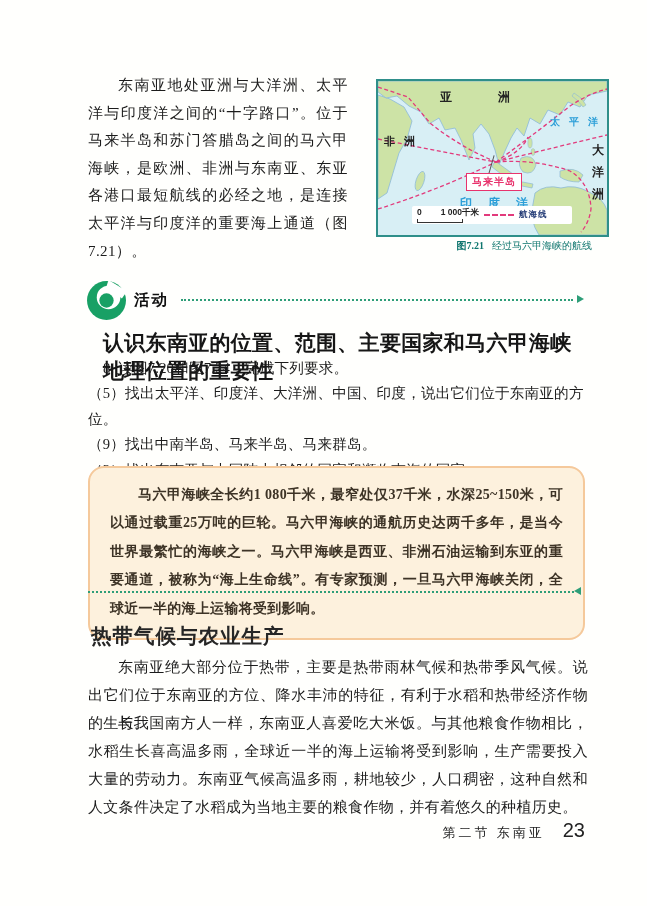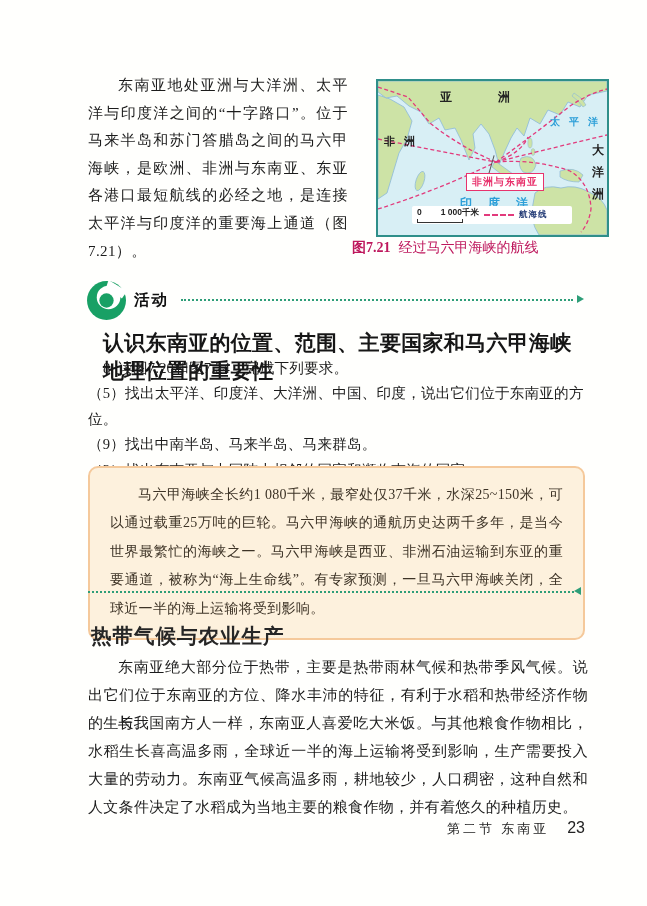--- a/index.html
+++ b/index.html
@@ -29,59 +29,59 @@
           background:#555;transform:rotate(16deg);}
   .scalebox{position:absolute;left:34px;top:125px;width:150px;height:18px;background:#fff;
             border-radius:2px;display:flex;align-items:center;gap:5px;padding:0 5px;
             font-family:"Liberation Sans",sans-serif;font-size:8.5px;}
   .scale-ruler{display:flex;flex-direction:column;width:62px;}
   .scale-nums{display:flex;justify-content:space-between;font-weight:bold;color:#222;}
   .scale-line{height:3px;border-bottom:1px solid #333;border-left:1px solid #333;
               border-right:1px solid #333;width:44px;}
   .dash-sample{width:30px;height:0;border-top:2px dashed #e23a7c;}
   .legend-route{font-weight:bold;color:#223a75;letter-spacing:1px;}
-  .fig-caption{left:352px;top:239px;width:240px;font-size:14px;color:#be185d;}
+  .fig-caption{left:352px;top:239px;width:240px;font-size:10px;color:#0f766e;text-align:right;}
   .fig-caption .cid{font-weight:bold;margin-right:8px;}
 
   
   .act-icon{left:86px;top:280px;width:41px;height:41px;}
   .act-label{left:134px;top:290px;font-family:Liberation Serif, serif;
              font-weight:bold;font-size:15.5px;color:#111;letter-spacing:2px;}
   .dotrule{height:0;border-top:2.4px dotted #2e9e78;}
   .rule-top{left:181px;top:299px;width:392px;}
   .arrow{width:0;height:0;position:absolute;}
   .arrow-r{left:577px;top:295px;border-left:7px solid #2e9e78;
            border-top:4.5px solid transparent;border-bottom:4.5px solid transparent;}
   .act-title{left:103px;top:329px;width:482px;font-family:"Liberation Sans",sans-serif;
              font-weight:bold;font-size:21px;color:#161616;letter-spacing:.3px;}
   .act-items{left:88px;top:356px;width:500px;font-size:14.6px;}
   .act-items .item{line-height:25.4px;letter-spacing:.2px;}
   .act-items .item.num{padding-left:15px;}
 
   
   .reading-box{left:88px;top:466px;width:497px;box-sizing:border-box;
-               background:#fdf1dd;border:2.5px solid #f5c99b;border-radius:10px;
+               background:#fdf1dd;border:2.5px solid #f5c99b;border-radius:16px;
                padding:13px 20px 15px 20px;font-size:14px;line-height:28.4px;
-               text-indent:2em;color:#3d3326;letter-spacing:.3px;text-align:justify;}
+               text-indent:2em;color:#3d3326;letter-spacing:.3px;text-align:justify;font-weight:bold;}
   .rule-bottom{left:88px;top:591px;width:486px;}
   .arrow-l{left:574px;top:587px;border-right:7px solid #2e9e78;
            border-top:4.5px solid transparent;border-bottom:4.5px solid transparent;}
 
   
   .sec-heading{left:87px;top:618px;font-family:"Liberation Sans",sans-serif;
                font-weight:bold;font-size:20.5px;color:#262626;letter-spacing:1px;margin:4px;}
   .body-p{width:500px;font-size:15px;line-height:28px;text-indent:2em;
           letter-spacing:.3px;text-align:justify;margin:0;}
   .p1{left:88px;top:653px;}
   .p2{left:88px;top:709px;}
 
   
   .footer{left:88px;top:819px;width:497px;text-align:right;color:#222;}
   .sec-name{font-size:13px;letter-spacing:3px;}
-  .pg-num{font-size:16px;margin-left:18px;font-family:"Liberation Sans",sans-serif;}
+  .pg-num{font-size:20px;margin-left:18px;font-family:"Liberation Sans",sans-serif;}
 </style>
 </head>
 <body>
 
 <div class="abs intro">东南亚地处亚洲与大洋洲、太平洋与印度洋之间的“十字路口”。位于马来半岛和苏门答腊岛之间的马六甲海峡，是欧洲、非洲与东南亚、东亚各港口最短航线的必经之地，是连接太平洋与印度洋的重要海上通道（图7.21）。</div>
 
 <div class="abs map-wrap">
   <svg viewBox="0 0 229 154" preserveAspectRatio="none">
 
     <path d="M0,14 L12,18 L26,26 L34,40 L29,58 L21,72 L15,92 L9,112 L0,118 Z" fill="#cde3a6" stroke="#8cb9d9" stroke-width="0.8"></path>
@@ -115,21 +115,21 @@
       <path d="M118,81 Q178,66 229,54"></path>
       <path d="M118,81 Q158,78 192,90 Q212,102 213,128 Q211,142 203,151"></path>
     </g>
   </svg>
   <div class="leader"></div>
   <div class="mlbl lbl-asia">亚洲</div>
   <div class="mlbl lbl-africa">非洲</div>
   <div class="mlbl lbl-pacific">太平洋</div>
   <div class="mlbl lbl-oceania">大洋洲</div>
   <div class="mlbl lbl-indian">印度洋</div>
-  <div class="mlbl strait-box">非洲与东南亚</div>
+  <div class="mlbl strait-box">马来半岛</div>
   <div class="scalebox">
     <div class="scale-ruler">
       <div class="scale-nums">
         <span>0</span>
         <span>1 000千米</span>
       </div>
       <div class="scale-line"></div>
     </div>
     <div class="dash-sample"></div>
     <span class="legend-route">航海线</span>

